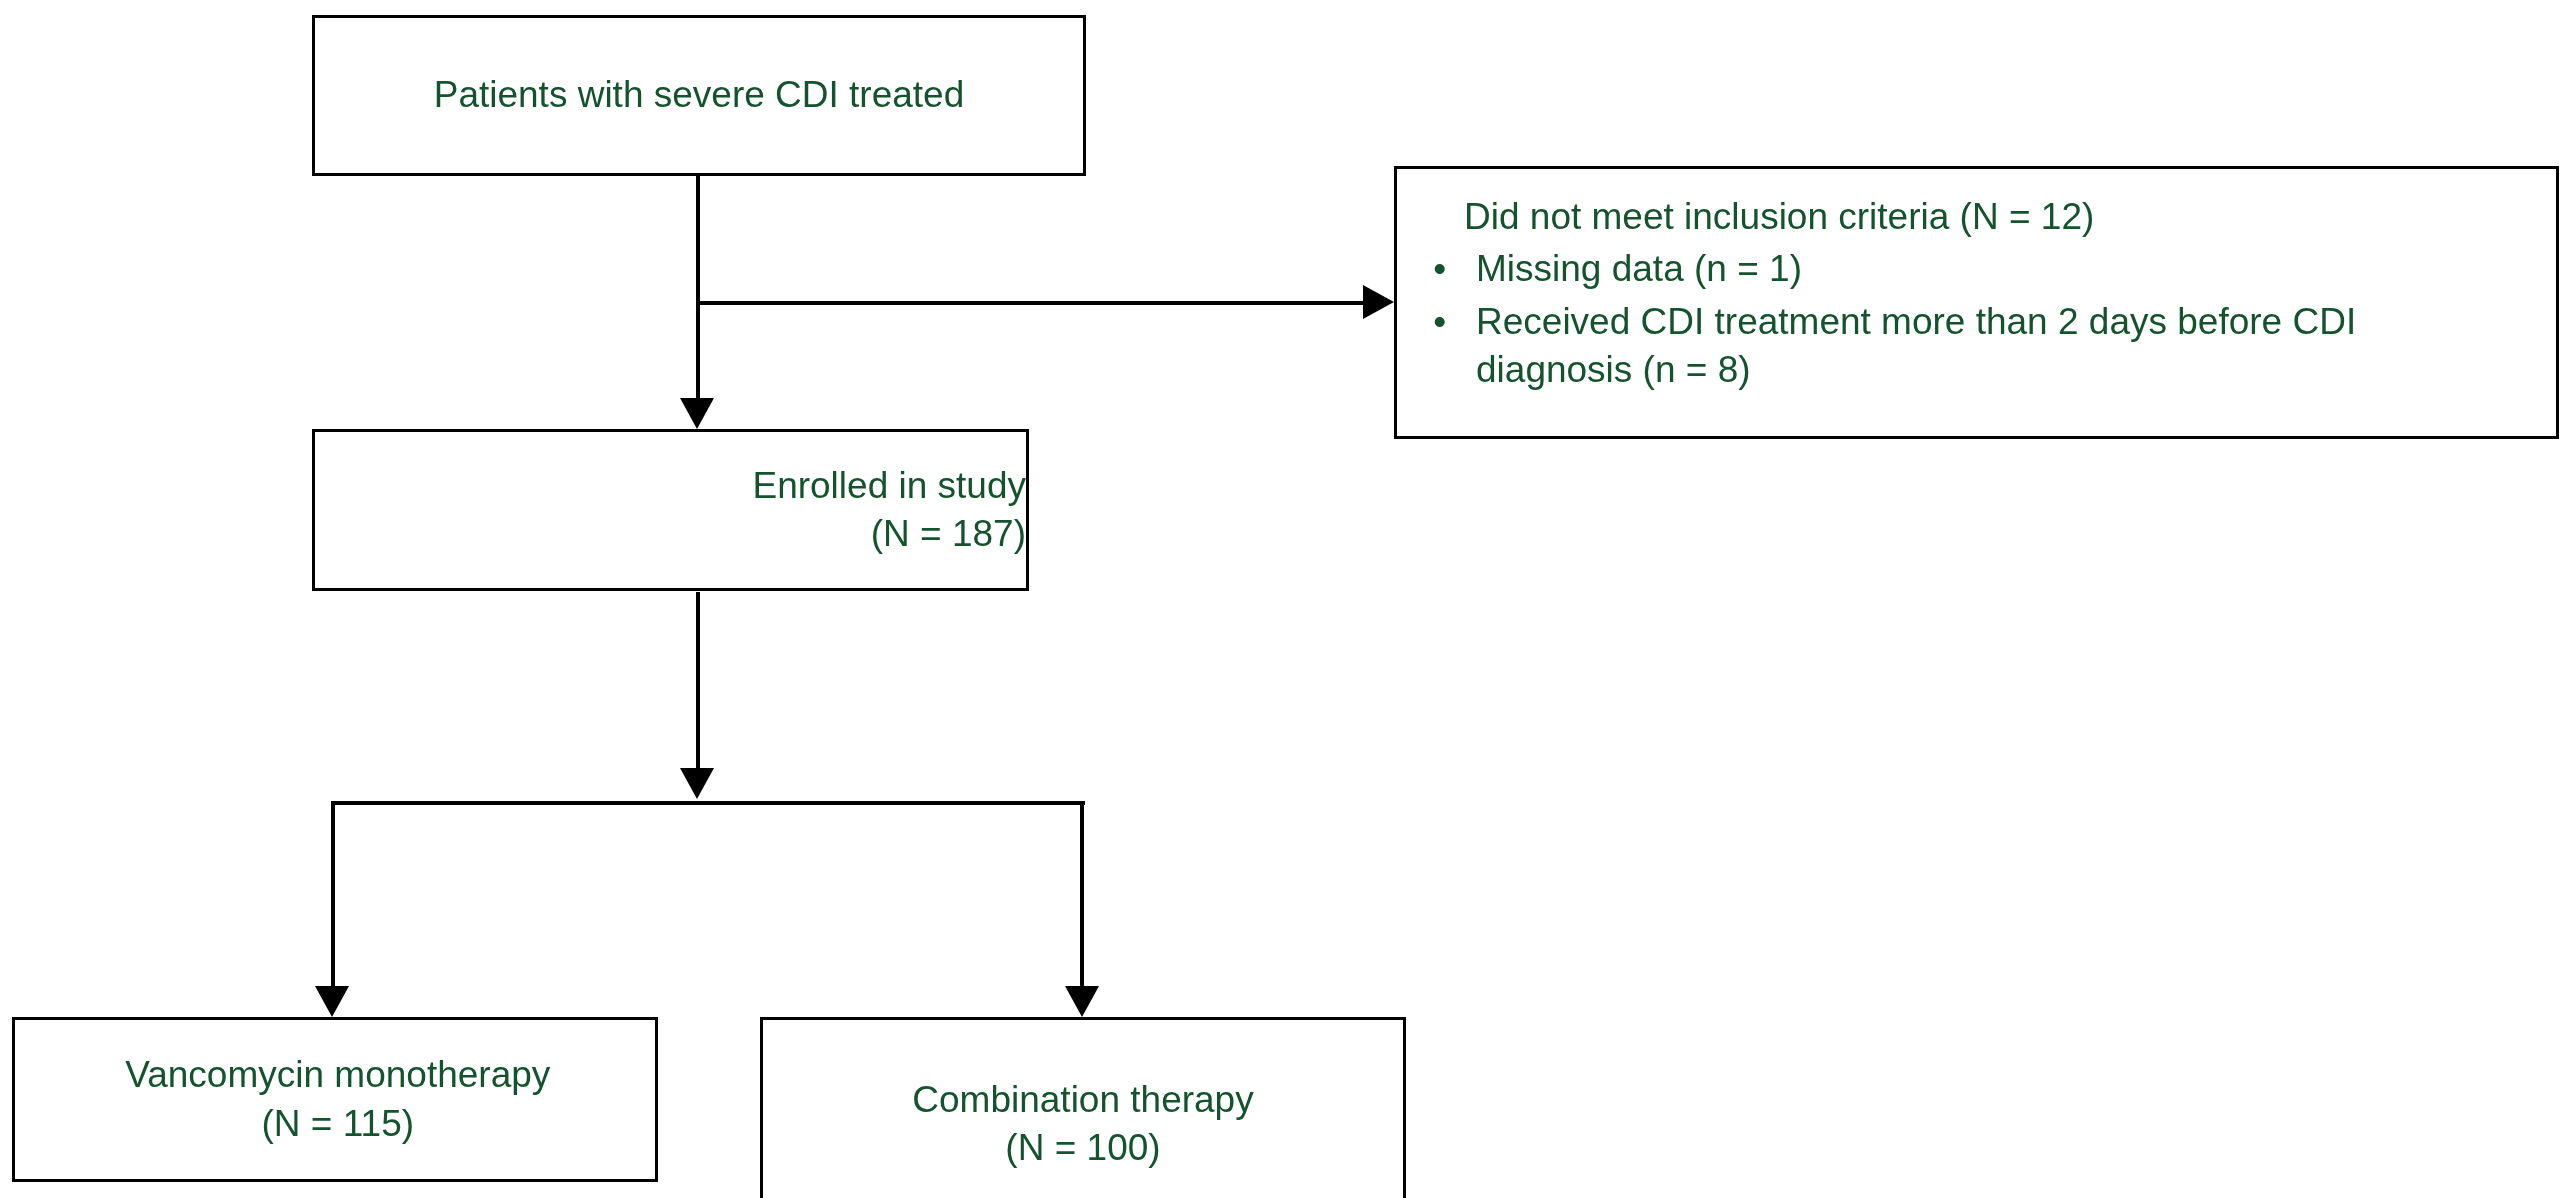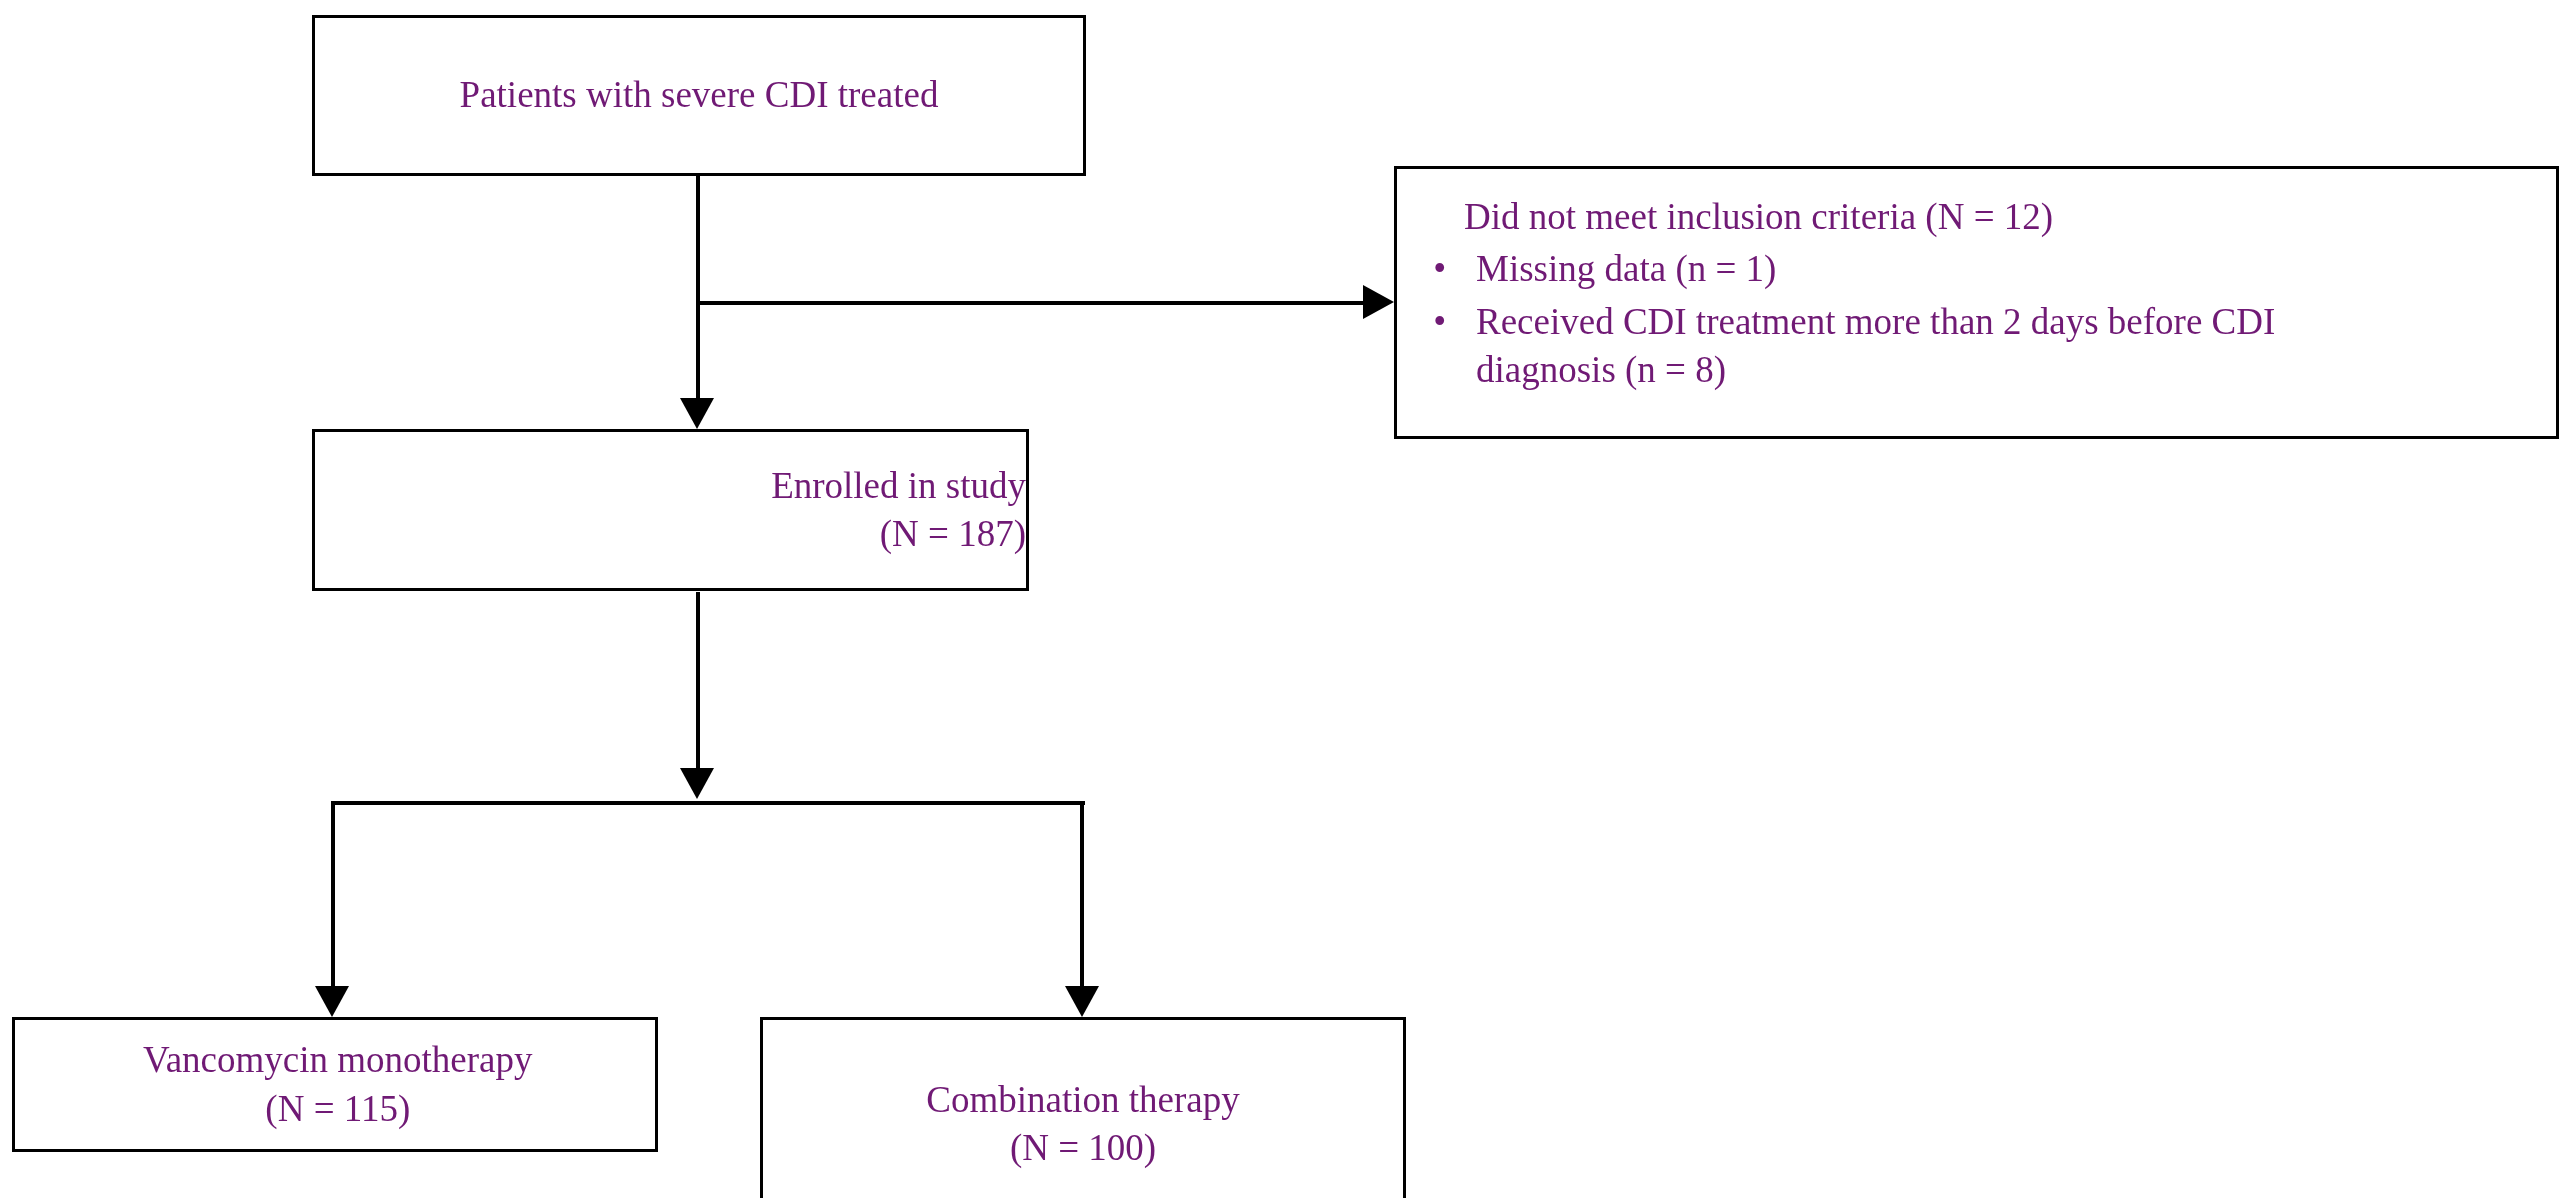--- a/index.html
+++ b/index.html
@@ -5,22 +5,22 @@
   html, body {
     margin: 0;
     padding: 0;
     background: #ffffff;
   }
   #canvas {
     position: relative;
     width: 2576px;
     height: 1199px;
     background: #ffffff;
-    font-family: Liberation Serif, serif;
-    color: #701a75;
+    font-family: Liberation Sans, sans-serif;
+    color: #14532d;
     overflow: hidden;
   }
 
   
   .flow-box {
     position: absolute;
     box-sizing: border-box;
     border: 3.9px solid #000000;
     background: #ffffff;
     display: flex;
@@ -140,21 +140,21 @@
   <div class="arrow-down" style="left:680px; top:768px;"></div>
 
   <div class="h-line" style="left:331px; top:801px; width:754px;"></div>
 
   <div class="v-line" style="left:331px; top:801px; height:186px;"></div>
   <div class="arrow-down" style="left:315px; top:986px;"></div>
 
   <div class="v-line" style="left:1080px; top:801px; height:186px;"></div>
   <div class="arrow-down" style="left:1065px; top:986px;"></div>
 
-  <div class="flow-box" style="left:11.8px; top:1017px; width:646px; height:135px;padding-left:6px;">
+  <div class="flow-box" style="left:11.8px; top:1017px; width:646px; height:165px;padding-left:6px;">
     <div class="box-line">Vancomycin monotherapy</div>
     <div class="box-line">(N = 115)</div>
   </div>
 
   <div class="flow-box" style="left:760px; top:1017px; width:646px; height:214px;">
     <div class="box-line">Combination therapy</div>
     <div class="box-line">(N = 100)</div>
   </div>
 
 </div>

